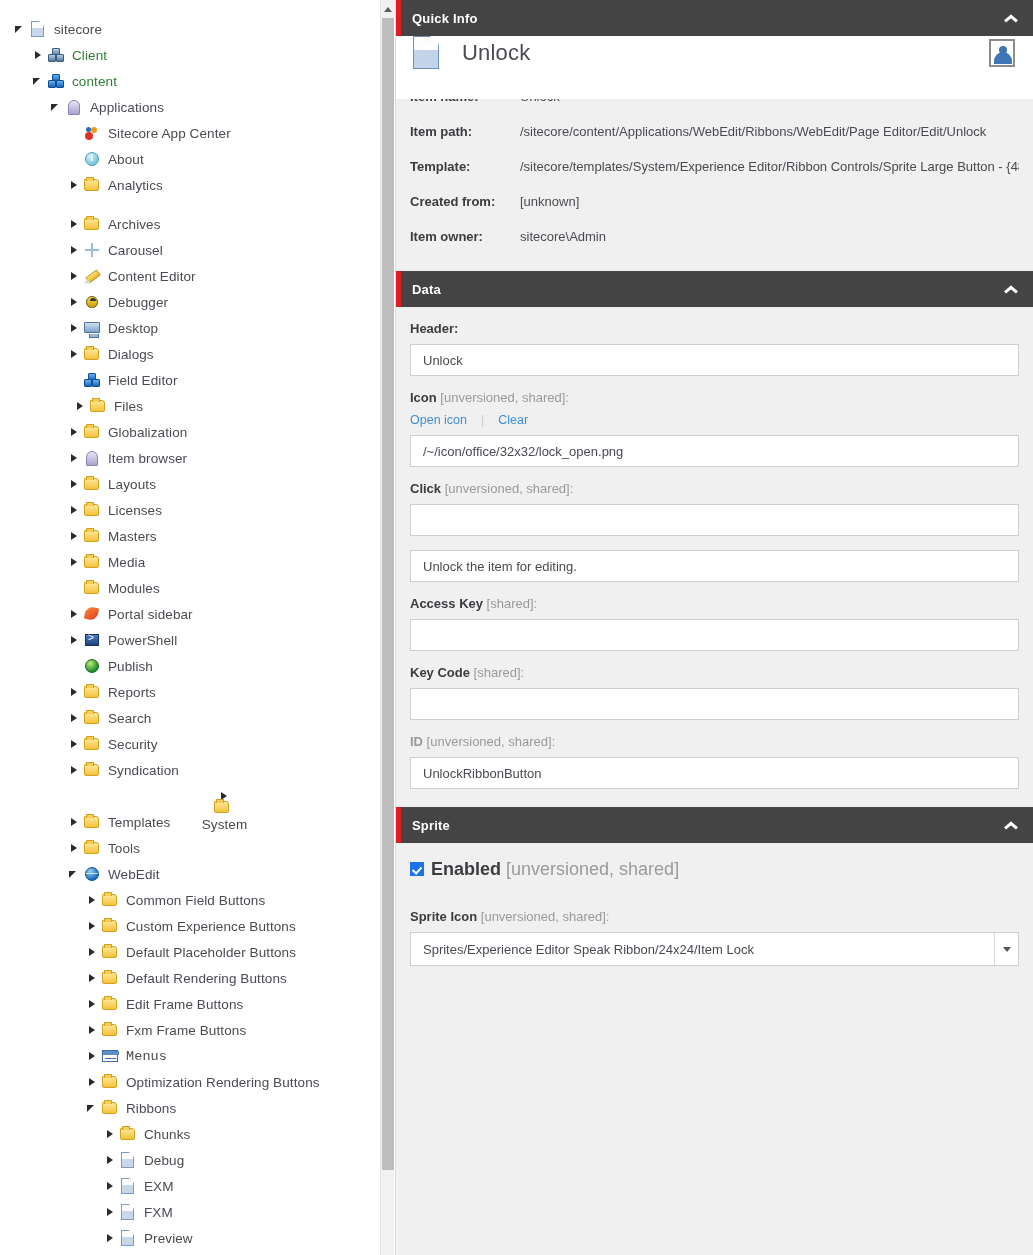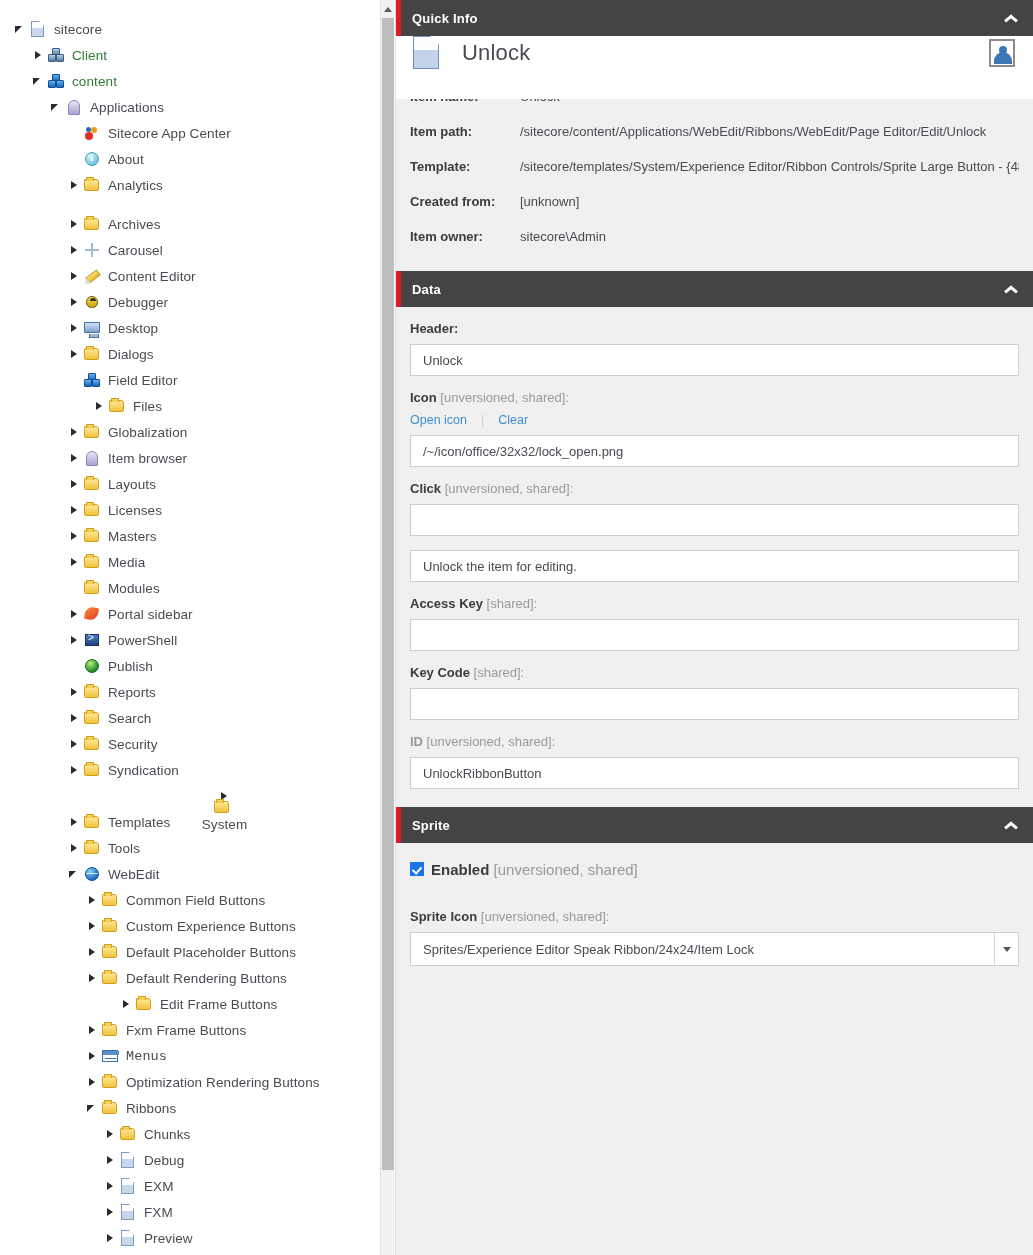--- a/index.html
+++ b/index.html
@@ -426,21 +426,21 @@
     background:#1a73e8; border:1px solid #1a73e8;
     position:relative; flex:0 0 14px;
     margin-right:7px; cursor:pointer;
   }
   .cbox::after{
     content:""; position:absolute; left:3px; top:2px;
     width:4px; height:7px;
     border:solid #ffffff; border-width:0 2px 2px 0;
     transform: rotate(42deg);
   }
-  .cb-label { font-size:15px; color:#3b3b40; font-weight:bold; }
+  .cb-label { font-size:18px; color:#3b3b40; font-weight:bold; }
   .cb-label .meta { color:#9a9a9a; font-weight:normal; }
 
   .select-wrap { position:relative; width:100%; }
   .select-box {
     width:100%; height:34px;
     background:#ffffff; border:1px solid #cfcfcf;
     font-size:13px; color:#4a4a52;
     padding:0 40px 0 12px;
     display:flex; align-items:center;
   }
@@ -573,21 +573,21 @@
           <span class="tg leaf"></span>
           <span class="ticon">
             <span class="ic-cubes">
               <i></i>
               <i></i>
               <i></i>
             </span>
           </span>
           <span class="tlabel ">Field Editor</span>
         </div>
-        <div class="tree-row" style="padding-left: 93px;">
+        <div class="tree-row" style="padding-left: 74px;">
           <span class="tg collapsed"></span>
           <span class="ticon">
             <span class="ic-folder"></span>
           </span>
           <span class="tlabel ">Files</span>
         </div>
         <div class="tree-row" style="padding-left: 68px;">
           <span class="tg collapsed"></span>
           <span class="ticon">
             <span class="ic-folder"></span>
@@ -734,21 +734,21 @@
           </span>
           <span class="tlabel ">Default Placeholder Buttons</span>
         </div>
         <div class="tree-row" style="padding-left: 86px;">
           <span class="tg collapsed"></span>
           <span class="ticon">
             <span class="ic-folder"></span>
           </span>
           <span class="tlabel ">Default Rendering Buttons</span>
         </div>
-        <div class="tree-row" style="padding-left: 120px;">
+        <div class="tree-row" style="padding-left: 86px;">
           <span class="tg collapsed"></span>
           <span class="ticon">
             <span class="ic-folder"></span>
           </span>
           <span class="tlabel ">Edit Frame Buttons</span>
         </div>
         <div class="tree-row" style="padding-left: 86px;">
           <span class="tg collapsed"></span>
           <span class="ticon">
             <span class="ic-folder"></span>

